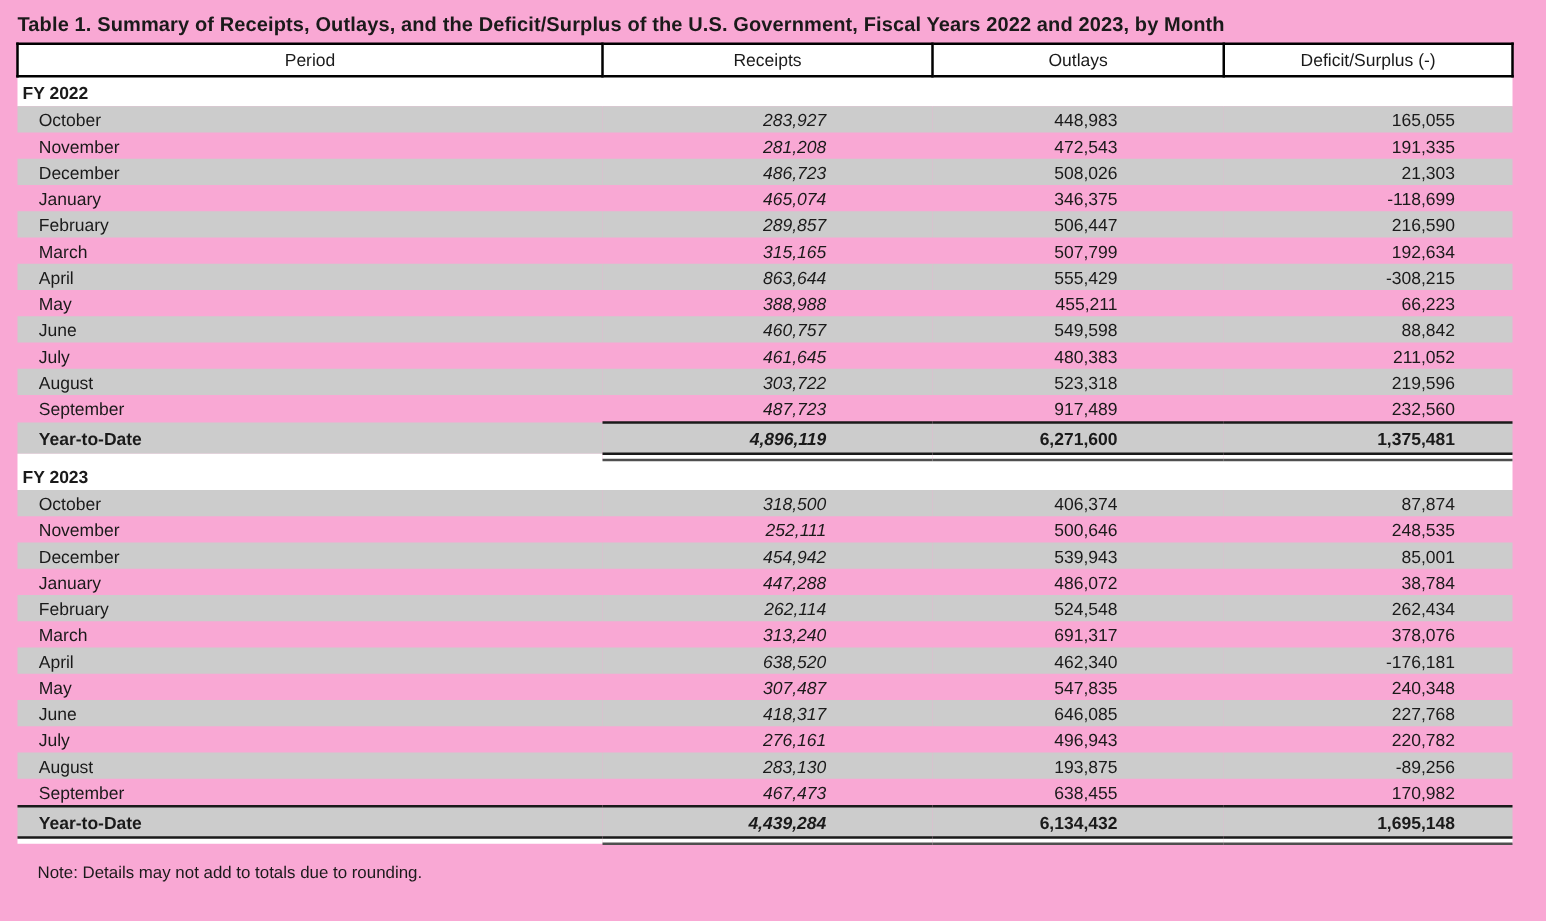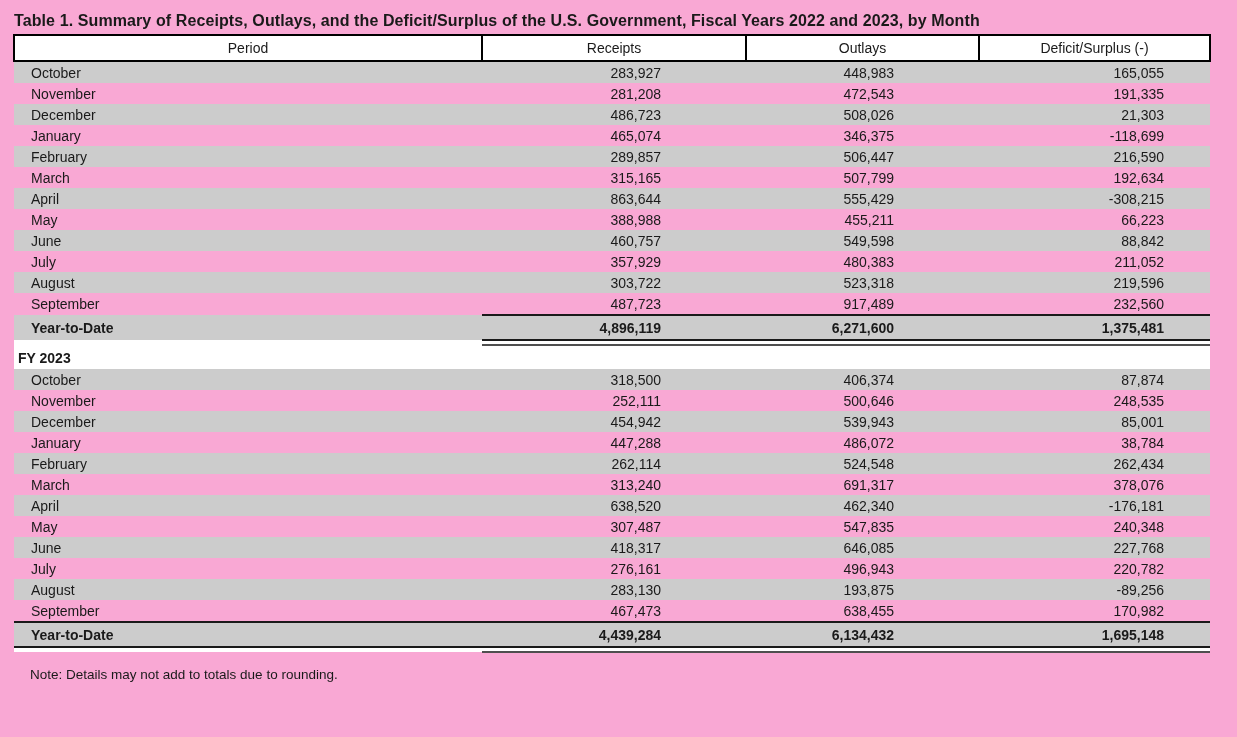--- a/index.html
+++ b/index.html
@@ -52,21 +52,21 @@
   }
 
   tbody td {
     padding: 0;
     font-size: 14px;
     height: 21px;
     vertical-align: middle;
   }
   td.period { text-align: left; padding-left: 17px; }
   td.num    { text-align: right; }
-  td.num.c1 { padding-right: 85px; }
+  td.num.c1 { padding-right: 85px; font-style: italic; }
   td.num.c2 { padding-right: 85px; }
   td.num.c3 { padding-right: 46px; }
 
   tr.fy-label td {
     font-weight: bold;
     padding-left: 4px;
     height: 23px;
     background: #ffffff;
   }
   tr.shade td { background: #cccccc; }
@@ -110,20 +110,23 @@
     </colgroup>
     <thead>
       <tr>
         <th>Period</th>
         <th>Receipts</th>
         <th>Outlays</th>
         <th>Deficit/Surplus (-)</th>
       </tr>
     </thead>
     <tbody id="tbody">
+        <tr class="fy-label">
+          <td class="" colspan="4">FY 2022</td>
+        </tr>
         <tr class="shade">
           <td class="period">October</td>
           <td class="num c1">283,927</td>
           <td class="num c2">448,983</td>
           <td class="num c3">165,055</td>
         </tr>
         <tr class="">
           <td class="period">November</td>
           <td class="num c1">281,208</td>
           <td class="num c2">472,543</td>
@@ -166,21 +169,21 @@
           <td class="num c3">66,223</td>
         </tr>
         <tr class="shade">
           <td class="period">June</td>
           <td class="num c1">460,757</td>
           <td class="num c2">549,598</td>
           <td class="num c3">88,842</td>
         </tr>
         <tr class="">
           <td class="period">July</td>
-          <td class="num c1">357,929</td>
+          <td class="num c1">461,645</td>
           <td class="num c2">480,383</td>
           <td class="num c3">211,052</td>
         </tr>
         <tr class="shade">
           <td class="period">August</td>
           <td class="num c1">303,722</td>
           <td class="num c2">523,318</td>
           <td class="num c3">219,596</td>
         </tr>
         <tr class="">

